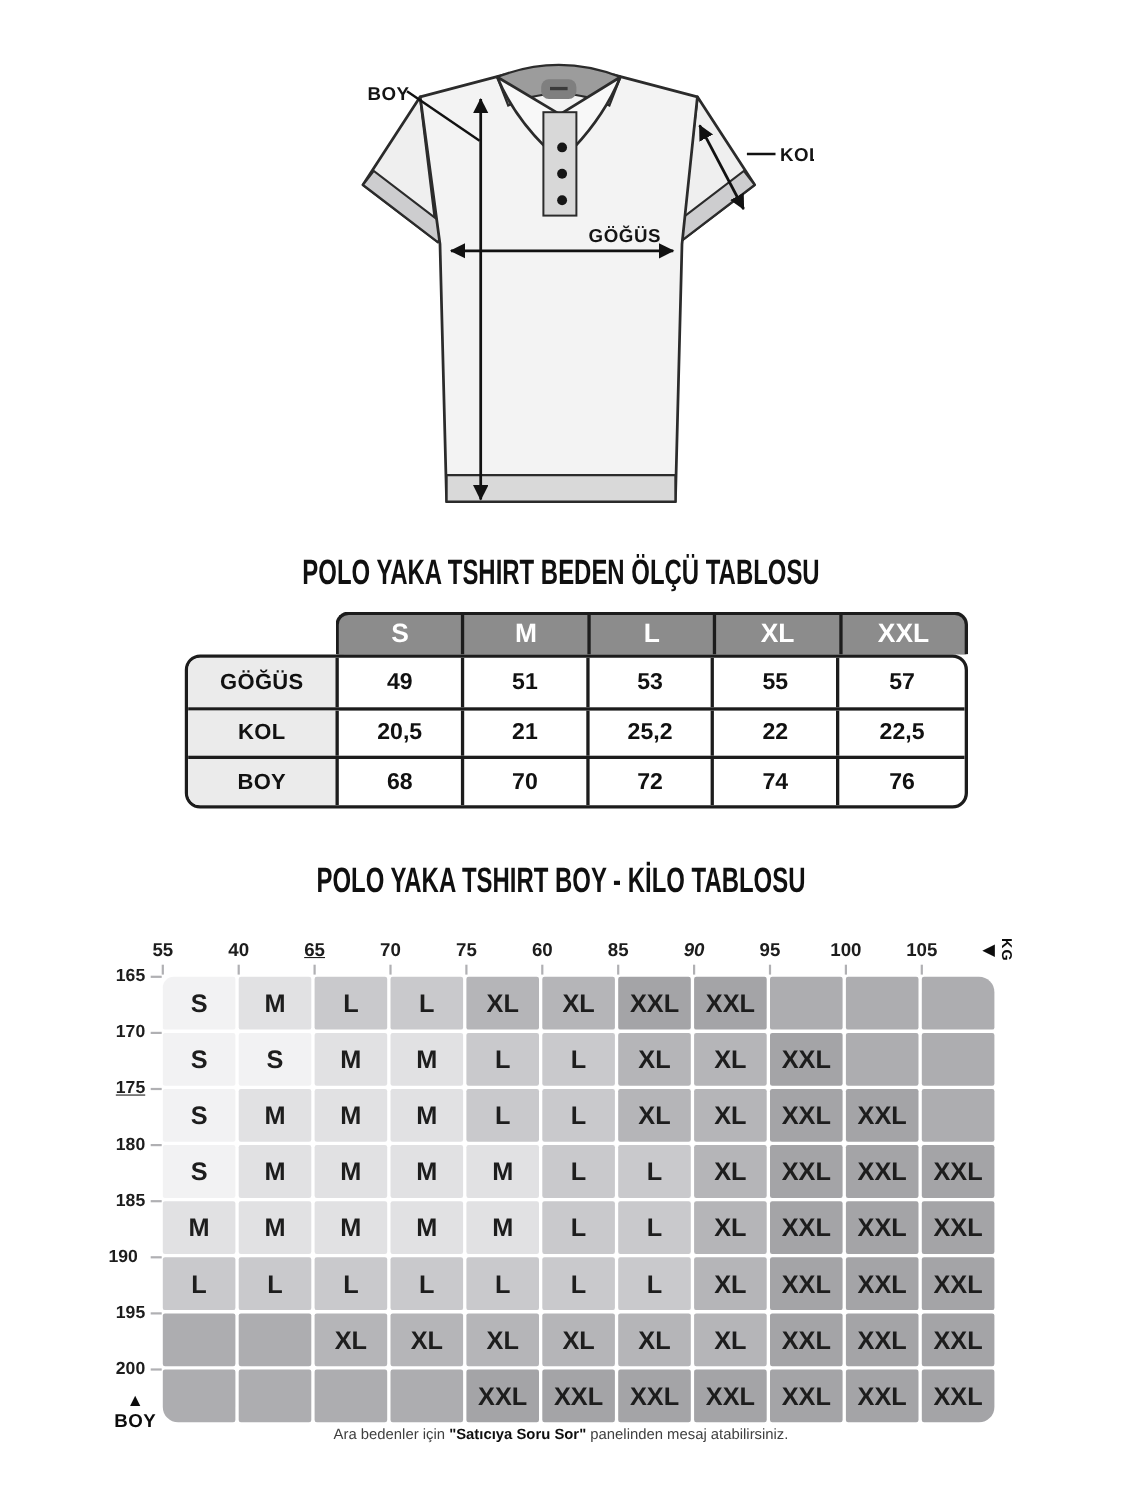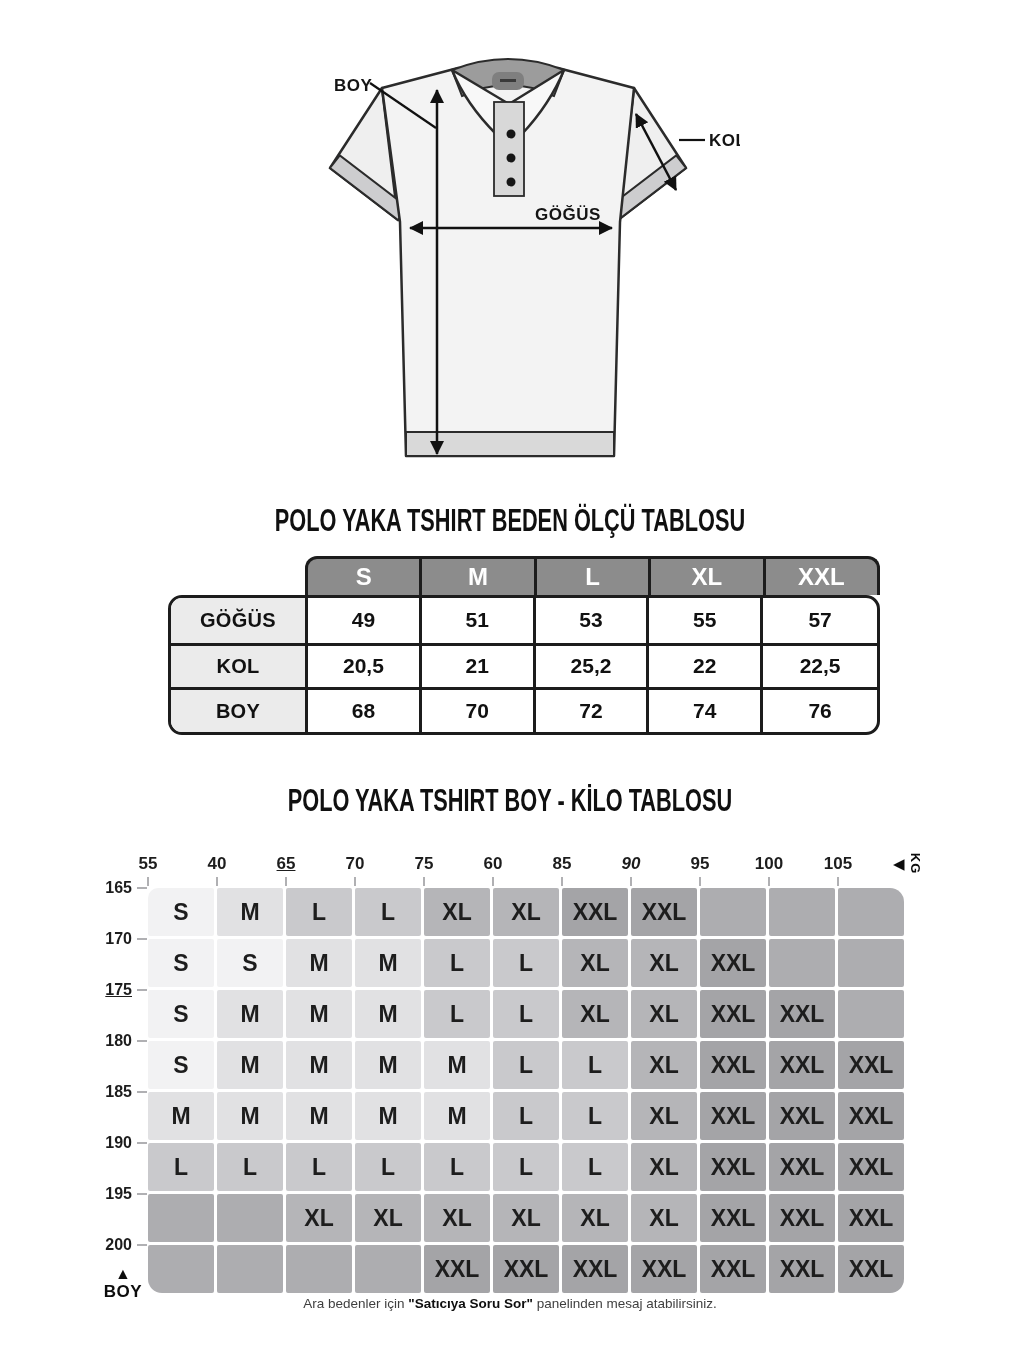--- a/index.html
+++ b/index.html
@@ -180,21 +180,21 @@
       <div class="boy-num" style="top: 0px;">165</div>
       <div class="boy-tick" style="top: 0px;"></div>
       <div class="boy-num" style="top: 51px;">170</div>
       <div class="boy-tick" style="top: 51px;"></div>
       <div class="boy-num" style="top: 102px; text-decoration: underline;">175</div>
       <div class="boy-tick" style="top: 102px;"></div>
       <div class="boy-num" style="top: 153px;">180</div>
       <div class="boy-tick" style="top: 153px;"></div>
       <div class="boy-num" style="top: 204px;">185</div>
       <div class="boy-tick" style="top: 204px;"></div>
-      <div class="boy-num" style="top: 255px;">190</div>
+      <div class="boy-num" style="top: 255px; text-align: center;">190</div>
       <div class="boy-tick" style="top: 255px;"></div>
       <div class="boy-num" style="top: 306px;">195</div>
       <div class="boy-tick" style="top: 306px;"></div>
       <div class="boy-num" style="top: 357px;">200</div>
       <div class="boy-tick" style="top: 357px;"></div>
     </div>
   <div class="matrix">
       <div class="cell" style="background: rgb(242, 242, 243);">S</div>
       <div class="cell" style="background: rgb(225, 225, 227);">M</div>
       <div class="cell" style="background: rgb(201, 201, 204);">L</div>

